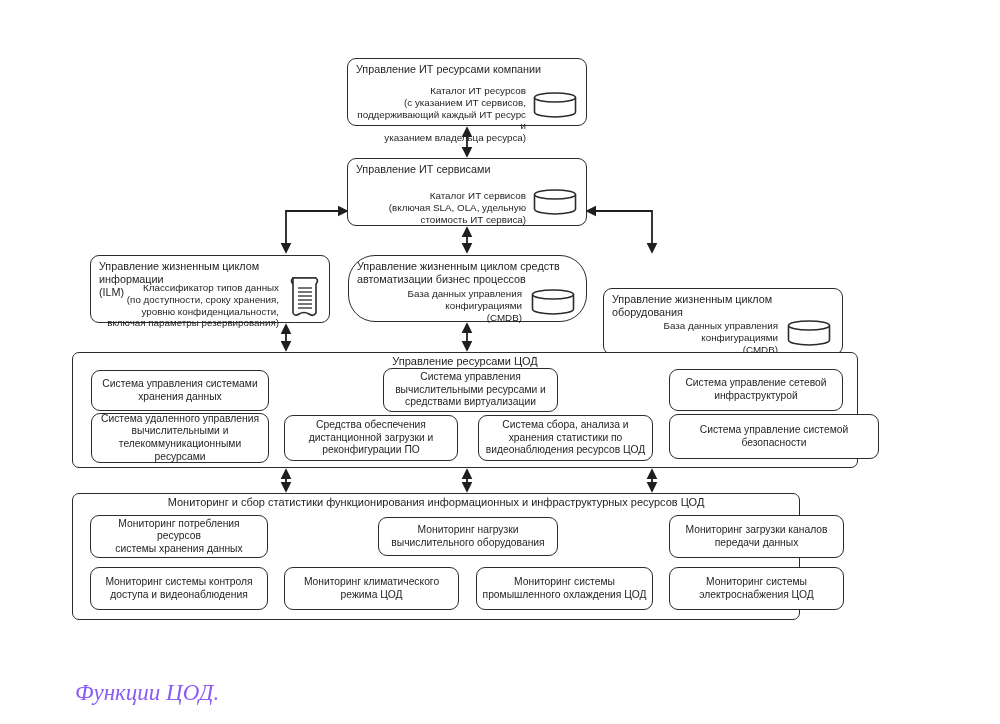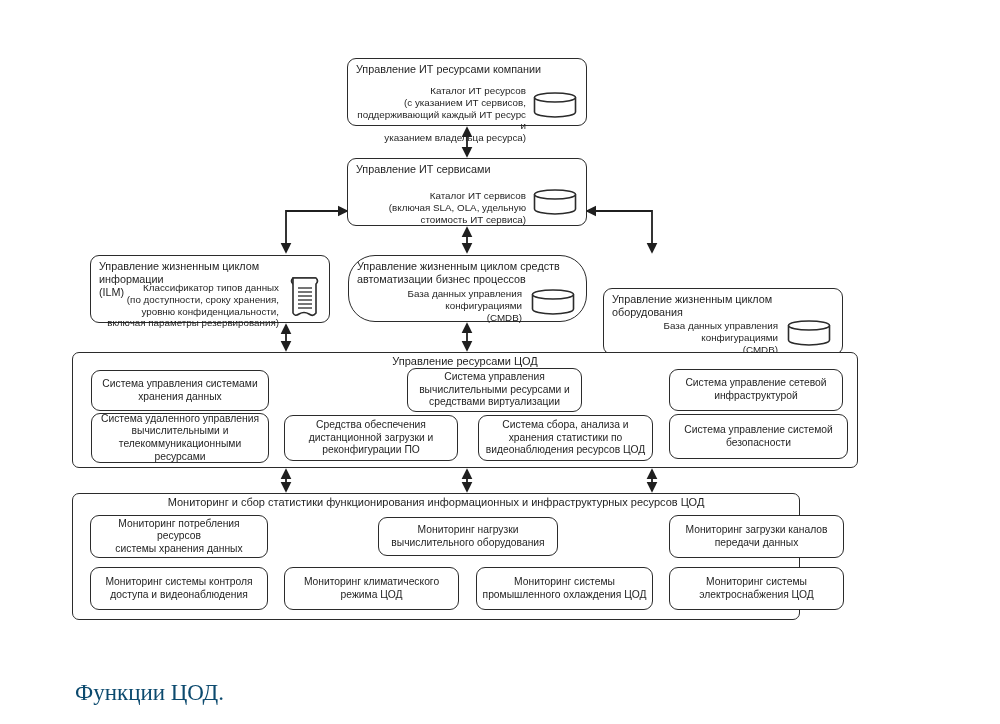--- a/index.html
+++ b/index.html
@@ -36,21 +36,21 @@
   .sub {
     position:absolute; background:#fff; border:1.5px solid #2b2b2b;
     border-radius:9px; box-sizing:border-box;
     display:flex; align-items:center; justify-content:center;
     text-align:center; font-size:10.3px; line-height:1.22;
     white-space:pre-line; padding:2px 5px;
   }
   .caption {
     position:absolute; left:75px; top:680px;
     font-family:"Liberation Serif", "DejaVu Serif", serif;
-    font-size:23px; color:#0c4a6e;
+    font-style:italic; font-size:23px; color:#8b5cf6;
   }
 </style>
 </head>
 <body>
 
 <div class="canvas">
 
   <svg class="connectors" width="1000" height="724">
     <defs>
       <marker id="arr" viewBox="0 0 10 10" refX="8.5" refY="5" markerWidth="6.2" markerHeight="6.2" orient="auto-start-reverse">
@@ -145,36 +145,36 @@
           <path d="M2.5 5.5 V20 A20.5 5 0 0 0 43.5 20 V5.5" fill="#fff" stroke="#2b2b2b" stroke-width="1.6"></path>
           <ellipse cx="23" cy="5.5" rx="20.5" ry="4.5" fill="#fff" stroke="#2b2b2b" stroke-width="1.6"></ellipse>
         </svg>
     </span>
   </div>
 
   <div class="group" style="left:72px;top:352px;width:786px;height:116px;">
     <div class="group-title">Управление ресурсами ЦОД</div>
     <div class="sub" style="left:18px;top:17px;width:178px;height:41px;">Система управления системами
 хранения данных</div>
-    <div class="sub" style="left:310px;top:15px;width:175px;height:44px;margin-left:24px;">Система управления
+    <div class="sub" style="left:310px;top:15px;width:175px;height:44px;">Система управления
 вычислительными ресурсами и
 средствами виртуализации</div>
     <div class="sub" style="left:596px;top:16px;width:174px;height:42px;">Система управление сетевой
 инфраструктурой</div>
     <div class="sub" style="left:18px;top:60px;width:178px;height:50px;">Система удаленного управления
 вычислительными и
 телекоммуникационными
 ресурсами</div>
     <div class="sub" style="left:211px;top:62px;width:174px;height:46px;">Средства обеспечения
 дистанционной загрузки и
 реконфигурации ПО</div>
     <div class="sub" style="left:405px;top:62px;width:175px;height:46px;">Система сбора, анализа и
 хранения статистики по
 видеонаблюдения ресурсов ЦОД</div>
-    <div class="sub" style="left:596px;top:61px;width:179px;height:45px;">Система управление системой
+    <div class="sub" style="left:596px;top:61px;width:210px;height:45px;">Система управление системой
 безопасности</div>
   </div>
 
   <div class="group" style="left:72px;top:493px;width:728px;height:127px;">
     <div class="group-title">Мониторинг и сбор статистики функционирования информационных и инфраструктурных ресурсов ЦОД</div>
     <div class="sub" style="left:17px;top:21px;width:178px;height:43px;">Мониторинг потребления ресурсов
 системы хранения данных</div>
     <div class="sub" style="left:305px;top:23px;width:180px;height:39px;">Мониторинг нагрузки
 вычислительного оборудования</div>
     <div class="sub" style="left:596px;top:21px;width:175px;height:43px;">Мониторинг загрузки каналов

